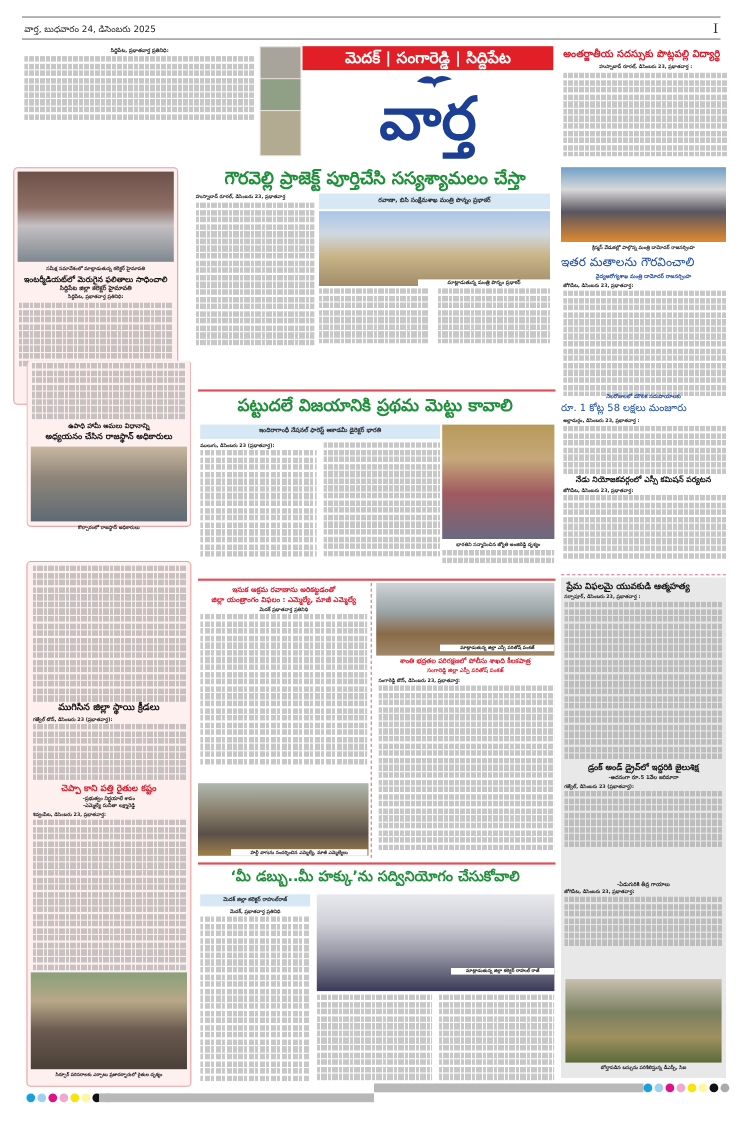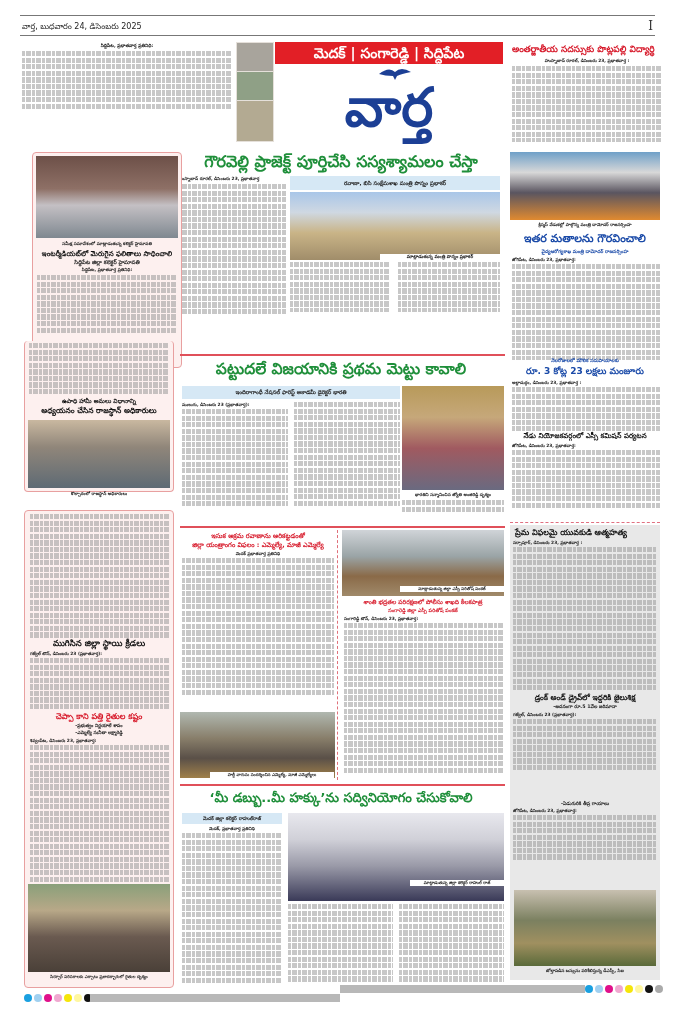--- a/index.html
+++ b/index.html
@@ -5,21 +5,21 @@
 *{box-sizing:border-box;margin:0;padding:0}
 body{width:673px;height:1024px;background:#fff;font-family:"DejaVu Sans",sans-serif;position:relative;overflow:hidden;color:#222}
 .abs{position:absolute}
 .hdrline{left:20px;width:635px;height:1px;background:#777}
 .dateline{left:22px;top:22px;font-size:8px;color:#222}
 .pageno{right:20px;top:19px;font-size:12px;font-family:"DejaVu Serif",serif;color:#333}
 .txt{font-size:4px;line-height:5.2px;color:#555;overflow:hidden;text-align:justify}
 .txt .l{display:block;height:5.2px;background:repeating-linear-gradient(90deg,#9a9a9a 0 3px,transparent 3px 4px,#9a9a9a 4px 9px,transparent 9px 10px);opacity:.55;margin-bottom:1.4px}
 .hl-red{color:#d7192a;font-weight:bold;text-align:center}
 .hl-green{color:#1f8f3a;font-weight:bold;text-align:center}
-.hl-blue{color:#1a4aa8;font-weight:bold;text-align:center}
+.hl-blue{color:#1a4aa8;font-weight:normal;}
 .hl-black{color:#111;font-weight:bold;text-align:center}
 .byline{font-size:5px;font-weight:bold;color:#222}
 .photo{background:#8a8a8a;overflow:hidden}
 .cap{font-size:4.6px;font-weight:bold;text-align:center;color:#222;background:#fff}
 .pinkbox{border:1.5px solid #e8a0a0;background:#fdf0ef;border-radius:4px}
 .greybox{background:#e8e8e8}
 .rule-red{height:2px;background:#e0505a}
 .vrule{width:0;border-left:1px dashed #e0707a}
 .subhead{font-size:6px;font-weight:bold;text-align:center}
 .dot{width:8px;height:8px;border-radius:50%;display:inline-block;margin-right:2px}
@@ -122,40 +122,40 @@
     <span class="l"></span>
     <span class="l"></span>
     <span class="l"></span>
     <span class="l"></span>
     <span class="l"></span>
     <span class="l"></span>
     <span class="l"></span>
     <span class="l"></span>
   </div>
 
-<div class="abs pinkbox" style="left:32px;top:152px;width:150px;height:216px">
+<div class="abs pinkbox" style="left:12px;top:152px;width:150px;height:216px">
   <div class="photo" style="margin:3px;height:82px;background:linear-gradient(180deg,#6d5048 0,#8e7066 40%,#c4c0c4 60%,#7f8890 100%)"></div>
   <div class="cap" style="background:transparent;font-size:4.4px">సమీక్ష సమావేశంలో మాట్లాడుతున్న కలెక్టర్ హైమావతి</div>
   <div class="hl-black" style="font-size:7px;margin-top:3px">ఇంటర్మీడియట్‌లో మెరుగైన ఫలితాలు సాధించాలి</div>
   <div class="subhead" style="font-size:5.5px">సిద్దిపేట జిల్లా కలెక్టర్ హైమావతి</div>
   <div class="byline" style="font-size:4.4px;text-align:center">సిద్దిపేట, ప్రభాతవార్త ప్రతినిధి:</div>
   <div class="txt" style="height:60px;margin:2px 4px">
       <span class="l"></span>
       <span class="l"></span>
       <span class="l"></span>
       <span class="l"></span>
       <span class="l"></span>
       <span class="l"></span>
       <span class="l"></span>
       <span class="l"></span>
       <span class="l"></span>
     </div>
 </div>
 
-<div class="abs pinkbox" style="left:24px;top:341px;width:150px;height:151px;border-top:none">
+<div class="abs pinkbox" style="left:24px;top:328px;width:150px;height:151px;border-top:none">
   <div class="txt" style="height:52px;margin:2px 4px">
       <span class="l"></span>
       <span class="l"></span>
       <span class="l"></span>
       <span class="l"></span>
       <span class="l"></span>
       <span class="l"></span>
       <span class="l"></span>
       <span class="l"></span>
     </div>
@@ -183,21 +183,21 @@
       <span class="l"></span>
       <span class="l"></span>
       <span class="l"></span>
       <span class="l"></span>
       <span class="l"></span>
       <span class="l"></span>
       <span class="l"></span>
     </div>
 </div>
 <div class="abs subhead" style="left:510px;top:358px;width:150px;font-size:4.8px;color:#1a4aa8">నెలరోజులలో మౌలిక సదుపాయాలకు</div>
-<div class="abs hl-blue" style="left:510px;top:366px;width:150px;font-size:9px">రూ. 3 కోట్ల 23 లక్షలు మంజూరు</div>
+<div class="abs hl-blue" style="left:510px;top:366px;width:150px;font-size:9px">రూ. 1 కోట్ల 58 లక్షలు మంజూరు</div>
 <div class="abs" style="left:512px;top:380px;width:148px">
   <div class="byline" style="font-size:4.4px">అల్లాదుర్గం, డిసెంబరు 23, ప్రభాతవార్త :</div>
   <div class="txt" style="height:44px;margin-top:1px">
       <span class="l"></span>
       <span class="l"></span>
       <span class="l"></span>
       <span class="l"></span>
       <span class="l"></span>
       <span class="l"></span>
       <span class="l"></span>

